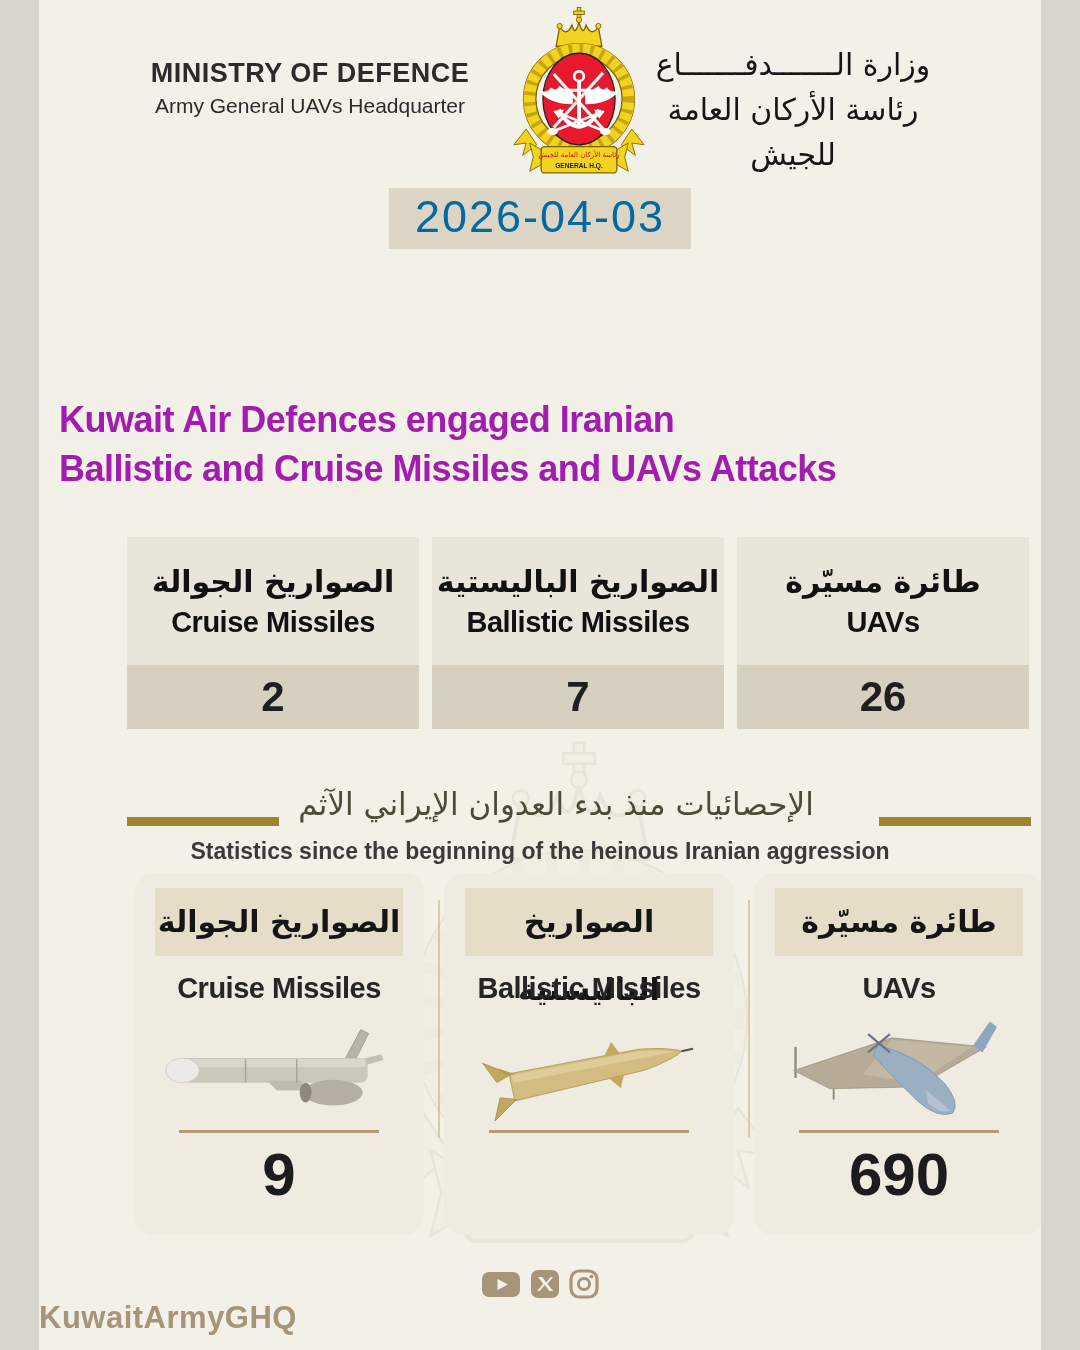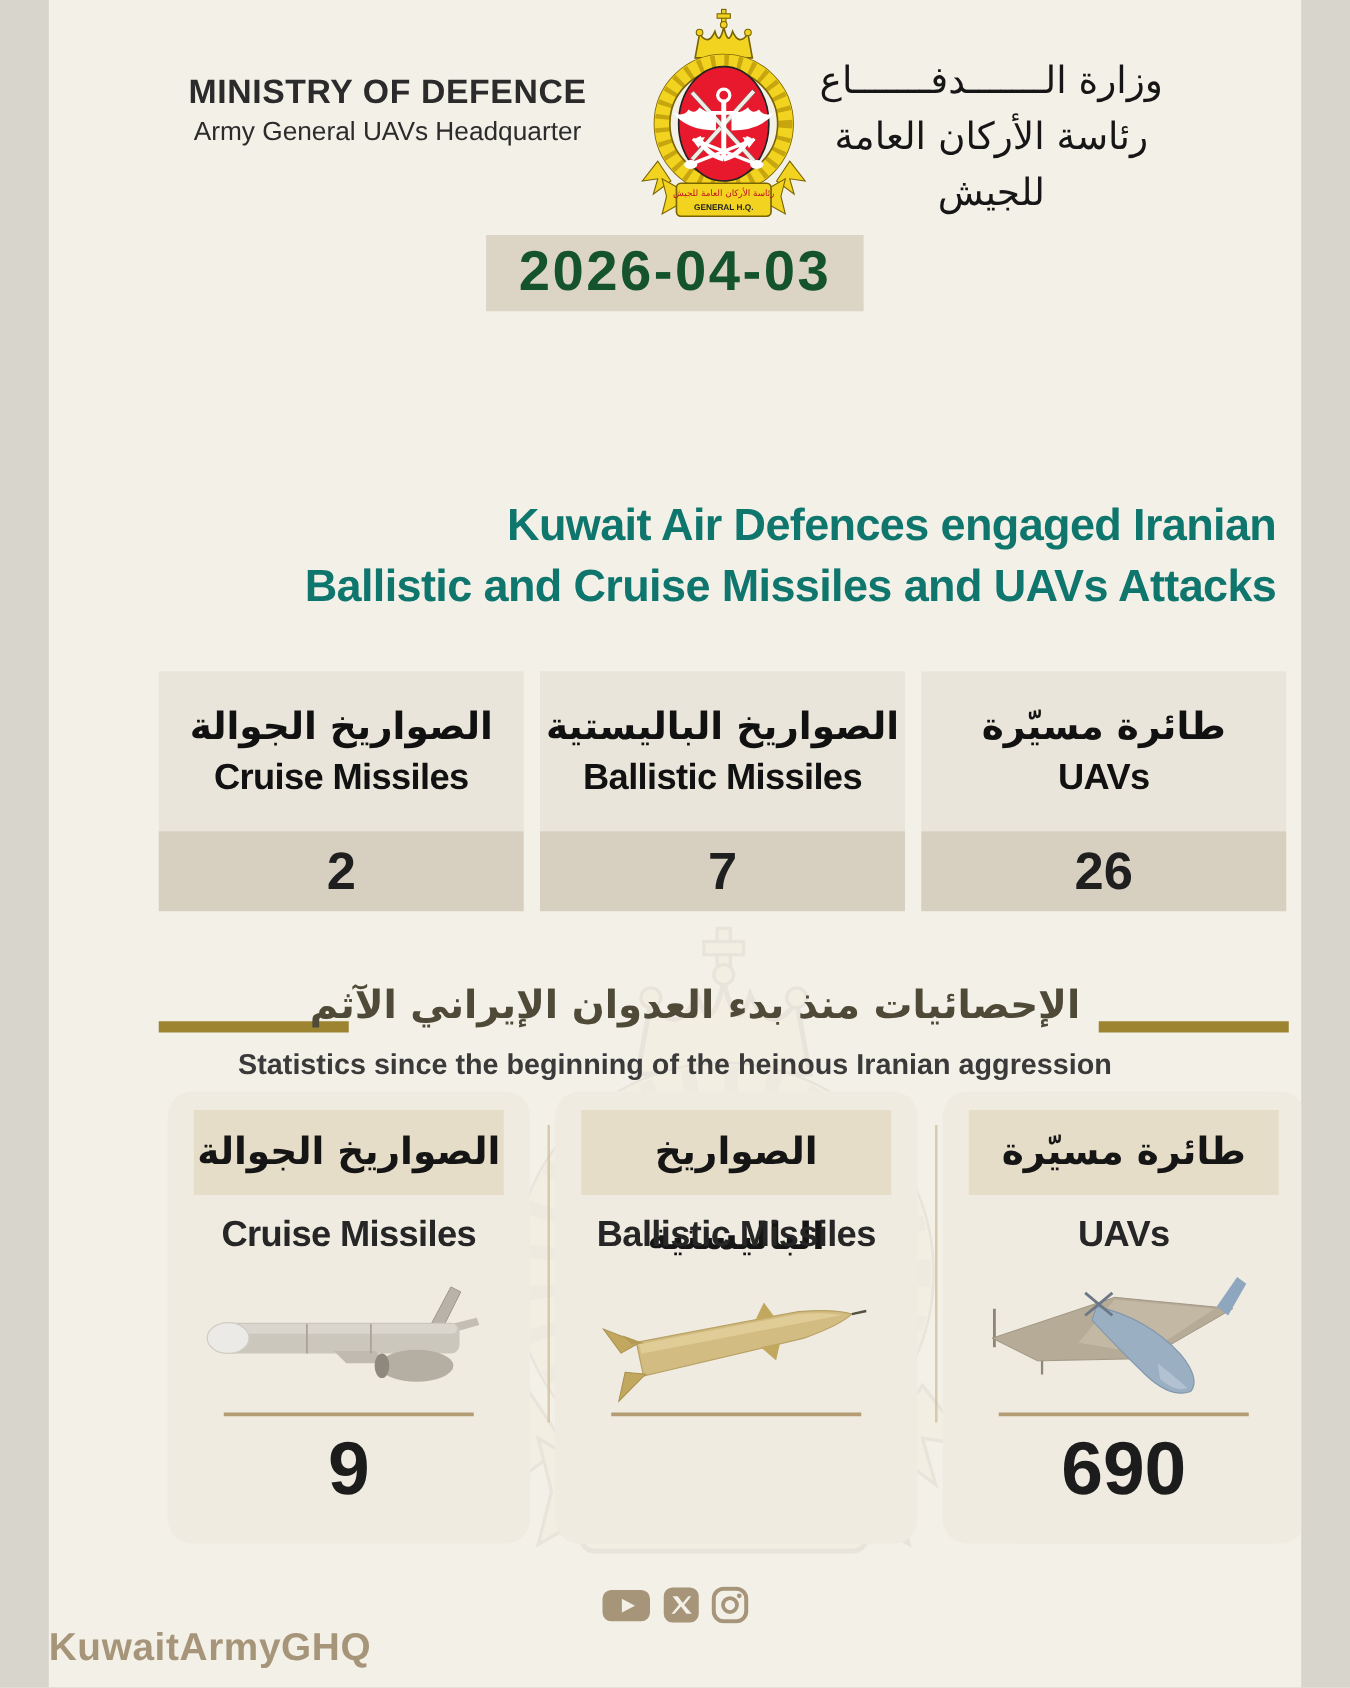--- a/index.html
+++ b/index.html
@@ -13,44 +13,44 @@
   
   .hdr-en{position:absolute;left:103px;top:58px;width:336px;text-align:center;}
   .hdr-en .t{font-size:27px;font-weight:bold;letter-spacing:.5px;color:#2b2b2b;}
   .hdr-en .s{font-size:21px;margin-top:5px;color:#2b2b2b;}
   .hdr-ar{position:absolute;right:88px;top:42px;width:320px;text-align:center;
           font-size:30px;line-height:1.5;color:#161616;}
   .logo-wrap{position:absolute;left:452px;top:4px;width:176px;height:176px;}
 
   
   .date-banner{position:absolute;left:50%;top:188px;transform:translateX(-50%);
-    background:#dcd4c5;padding:3px 26px 6px;font-size:45px;font-weight:bold;
-    letter-spacing:2px;color:#14532d;}
+    background:#dcd4c5;padding:3px 26px 6px;font-size:45px;font-weight:normal;
+    letter-spacing:2px;color:#0369a1;}
 
   
   .hl-ar{position:absolute;left:40px;right:40px;top:248px;text-align:center;
     font-size:41px;font-weight:bold;color:#7c7262;line-height:1.5;}
-  .hl-en{position:absolute;left:20px;right:20px;top:396px;text-align:right;
-    font-size:36px;font-weight:bold;color:#0f766e;line-height:1.35;letter-spacing:-.5px;}
+  .hl-en{position:absolute;left:20px;right:20px;top:396px;text-align:left;
+    font-size:36px;font-weight:bold;color:#a21caf;line-height:1.35;letter-spacing:-.5px;}
 
   
   .tcol{position:absolute;top:537px;width:292px;}
   .tcol.c0{left:88px}.tcol.c1{left:393px}.tcol.c2{left:698px}
   .tcol .head{height:128px;background:#eae5da;display:flex;flex-direction:column;
     align-items:center;justify-content:center;gap:7px;}
   .tcol .head .a{font-size:30px;font-weight:bold;color:#111;}
   .tcol .head .e{font-size:29px;font-weight:bold;color:#111;letter-spacing:-.5px;}
   .tcol .val{height:64px;background:#d7cfc0;text-align:center;
     font-size:42px;font-weight:bold;line-height:64px;color:#1f1f1f;}
 
   
   .bar{position:absolute;top:817px;width:152px;height:9px;background:#9c8430;}
   .bar.l{left:88px}.bar.r{left:840px}
   .st-ar{position:absolute;left:0;right:0;top:786px;text-align:center;
-    font-size:31px;font-weight:bold;color:#4f4938;margin-left:32px;}
+    font-size:31px;font-weight:normal;color:#4f4938;margin-left:32px;}
   .st-en{position:absolute;left:0;right:0;top:838px;text-align:center;
     font-size:23px;font-weight:bold;color:#3a3a3a;}
 
   
   .watermark{position:absolute;left:275px;top:732px;width:530px;height:530px;
     opacity:.08;filter:saturate(.35) sepia(.4);pointer-events:none;}
 
   
   .panel{position:absolute;top:873px;height:362px;background:#efebe1;border-radius:20px;}
   .panel.p0{left:95px;width:290px}.panel.p1{left:405px;width:290px}.panel.p2{left:715px;width:290px}

